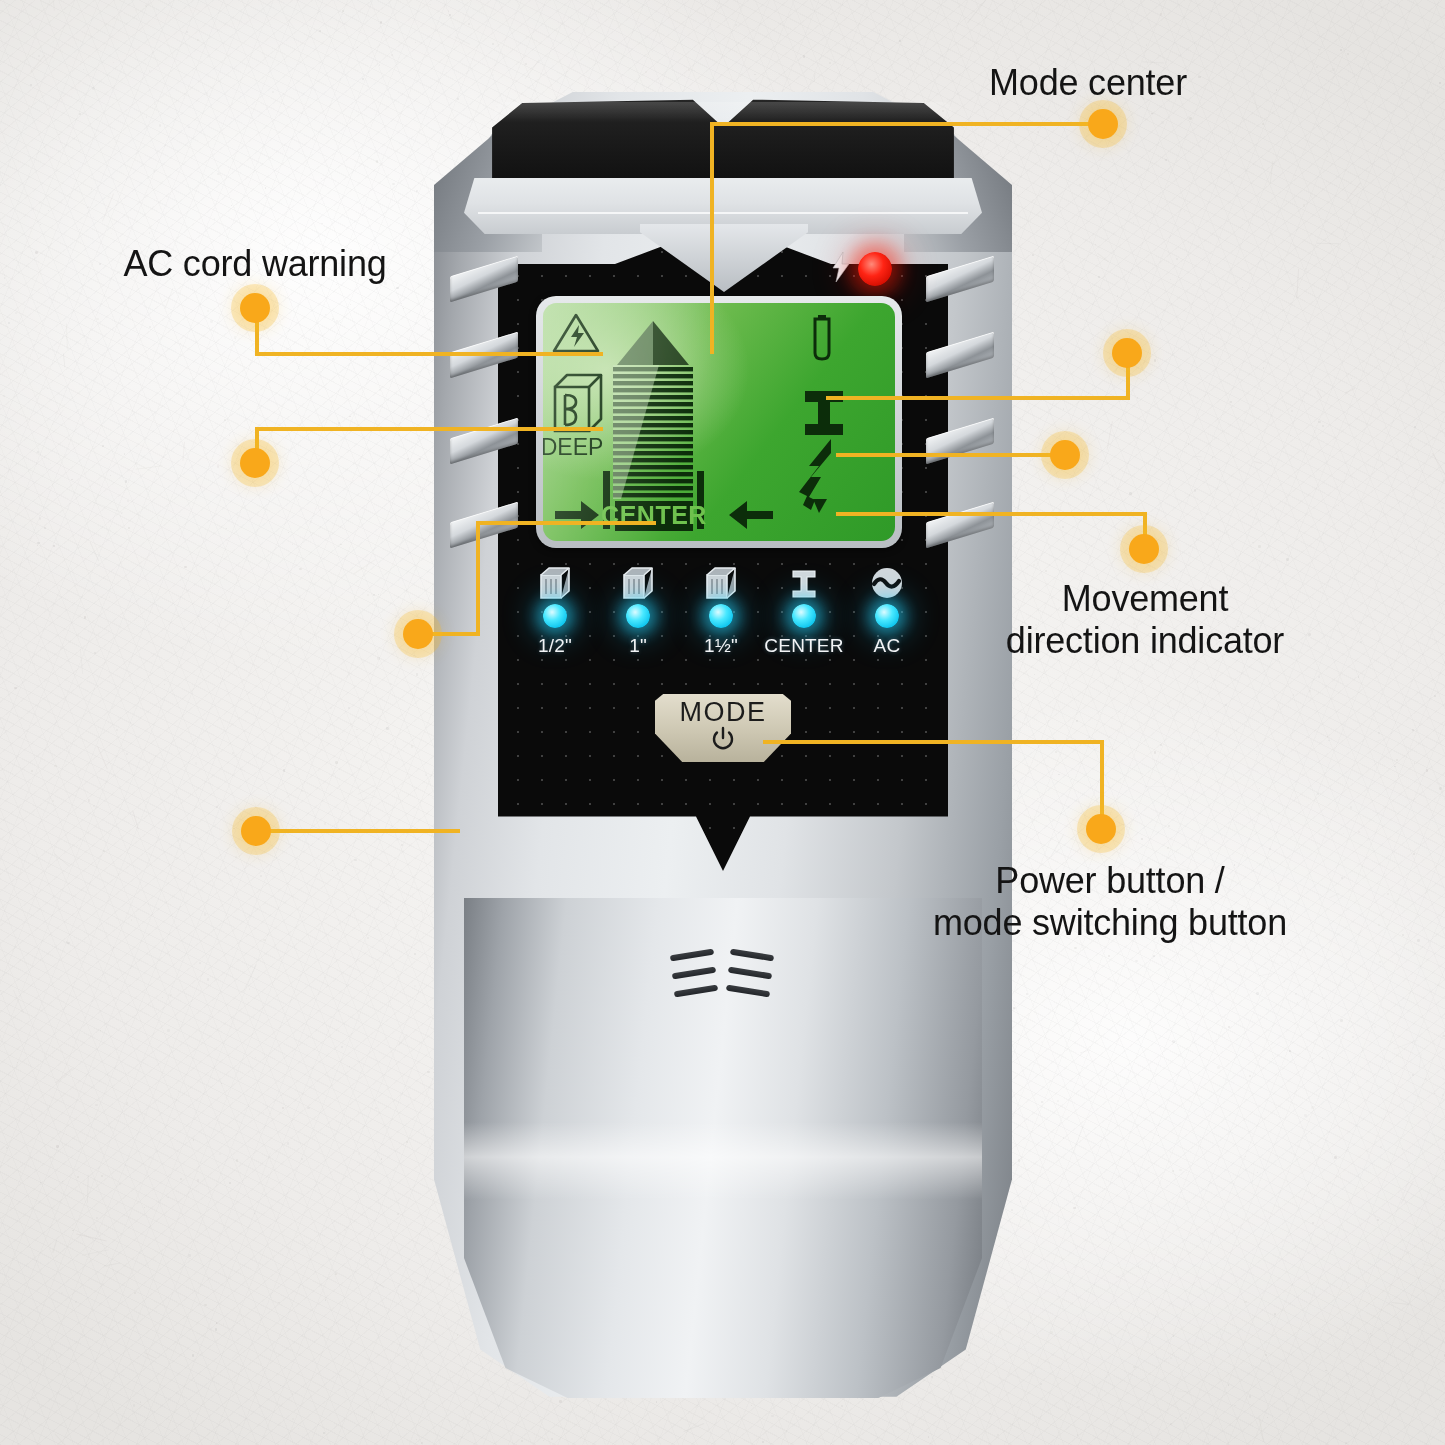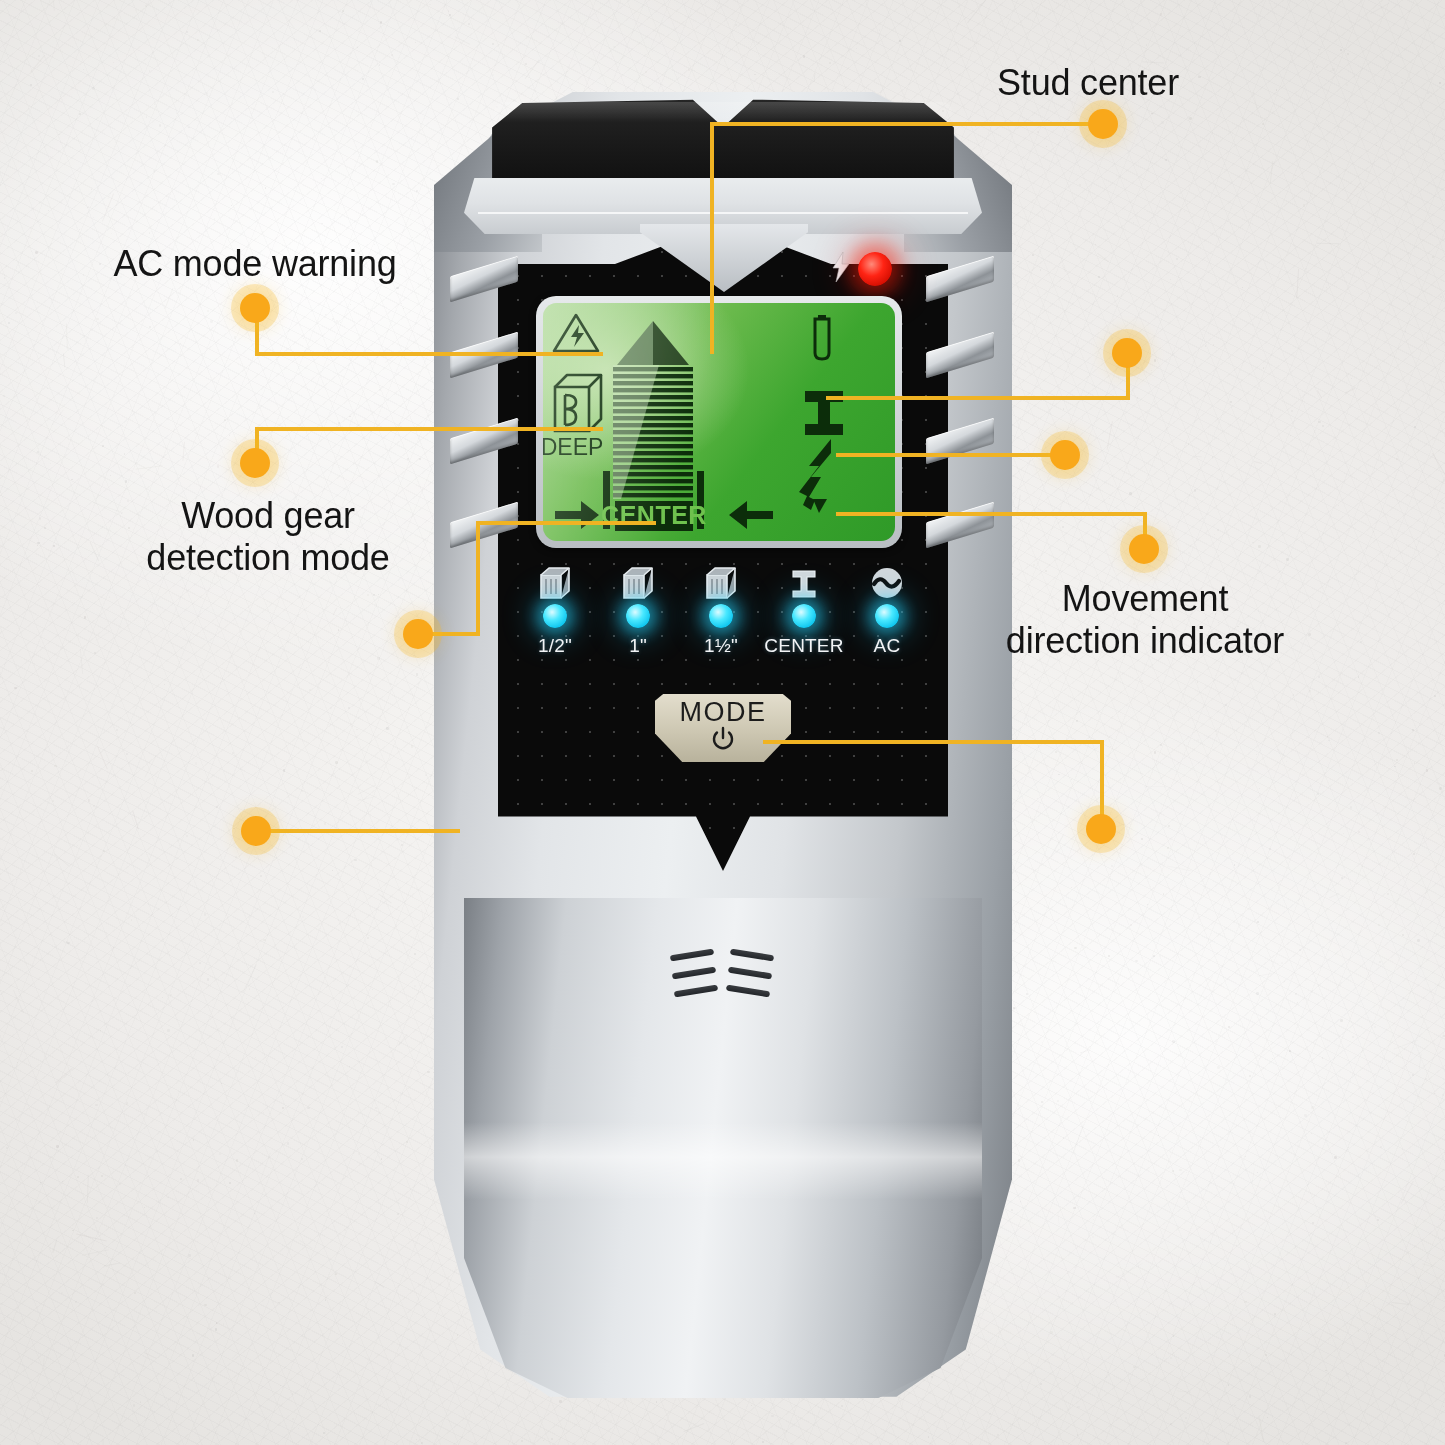--- a/index.html
+++ b/index.html
@@ -1463,31 +1463,30 @@
       <i style="left:2px;top:18px;width:44px;transform:rotate(-9deg)"></i>
       <i style="left:58px;top:18px;width:44px;transform:rotate(9deg)"></i>
       <i style="left:4px;top:36px;width:44px;transform:rotate(-9deg)"></i>
       <i style="left:56px;top:36px;width:44px;transform:rotate(9deg)"></i>
     </div>
   </div>
 
   <div class="ann-line h" style="left:712px;top:122px;width:393px;"></div>
   <div class="ann-line v" style="left:710px;top:122px;height:232px;"></div>
   <div class="ann-dot" style="left:1088px;top:109px;"></div>
-  <div class="ann-lab c" style="left:933px;top:62px;width:310px;">Stud center</div>
+  <div class="ann-lab c" style="left:933px;top:62px;width:310px;">Mode center</div>
 
   <div class="ann-line v" style="left:255px;top:308px;height:46px;"></div>
   <div class="ann-line h" style="left:255px;top:352px;width:348px;"></div>
   <div class="ann-dot" style="left:240px;top:293px;"></div>
-  <div class="ann-lab c" style="left:85px;top:243px;width:340px;">AC mode warning</div>
+  <div class="ann-lab c" style="left:85px;top:243px;width:340px;">AC cord warning</div>
 
   <div class="ann-line v" style="left:255px;top:427px;height:46px;"></div>
   <div class="ann-line h" style="left:255px;top:427px;width:348px;"></div>
   <div class="ann-dot" style="left:240px;top:448px;"></div>
-  <div class="ann-lab c" style="left:118px;top:495px;width:300px;">Wood gear<br>detection mode</div>
 
   <div class="ann-line h" style="left:424px;top:632px;width:56px;"></div>
   <div class="ann-line v" style="left:476px;top:521px;height:113px;"></div>
   <div class="ann-line h" style="left:476px;top:521px;width:180px;"></div>
   <div class="ann-dot" style="left:403px;top:619px;"></div>
 
   <div class="ann-line h" style="left:264px;top:829px;width:196px;"></div>
   <div class="ann-dot" style="left:241px;top:816px;"></div>
 
   <div class="ann-line v" style="left:1126px;top:353px;height:45px;"></div>
@@ -1498,14 +1497,15 @@
   <div class="ann-dot" style="left:1050px;top:440px;"></div>
 
   <div class="ann-line v" style="left:1143px;top:512px;height:44px;"></div>
   <div class="ann-line h" style="left:836px;top:512px;width:311px;"></div>
   <div class="ann-dot" style="left:1129px;top:534px;"></div>
   <div class="ann-lab c" style="left:950px;top:578px;width:390px;">Movement<br>direction indicator</div>
 
   <div class="ann-line v" style="left:1100px;top:740px;height:96px;"></div>
   <div class="ann-line h" style="left:763px;top:740px;width:341px;"></div>
   <div class="ann-dot" style="left:1086px;top:814px;"></div>
+  <div class="ann-lab c" style="left:900px;top:860px;width:420px;">Power button /<br>mode switching button</div>
 
 </div>
 
 </body></html>

